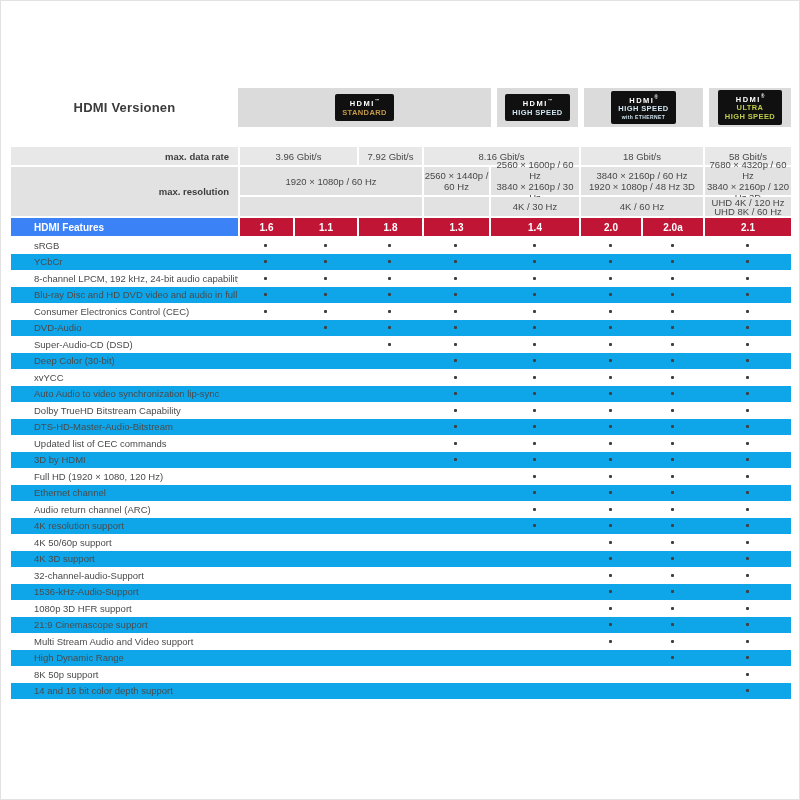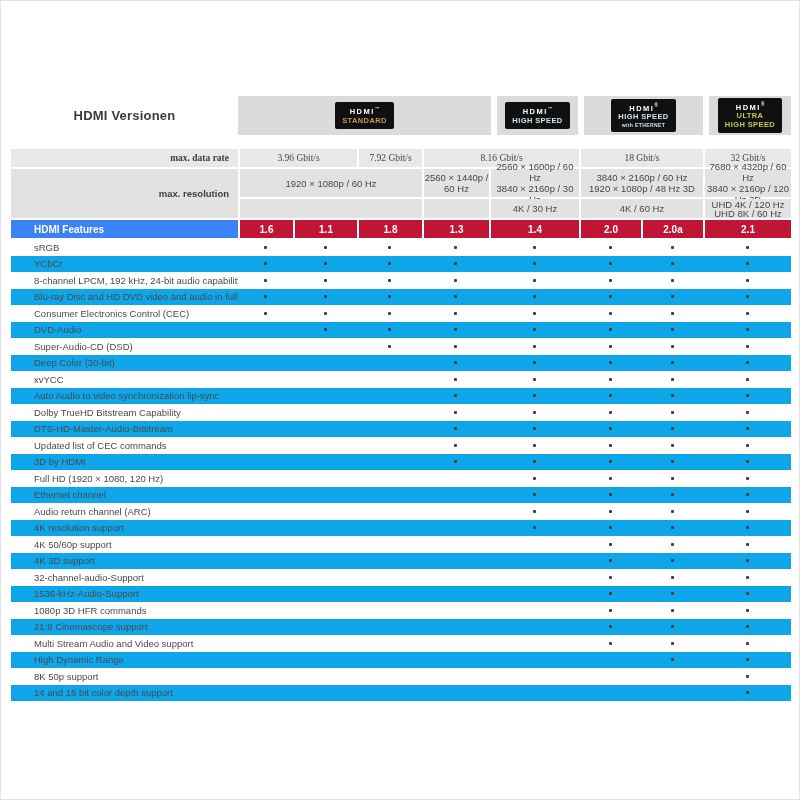--- a/index.html
+++ b/index.html
@@ -1,40 +1,40 @@
 <!DOCTYPE html>
 <html><head>
 <meta charset="utf-8">
 <style>
   html,body{margin:0;padding:0;background:#fff;}
   .canvas{
     position:relative;width:798px;height:798px;background:#ffffff;
     border:1px solid #e2e2e2;overflow:hidden;
     font-family:"Liberation Sans", sans-serif;color:#4a4a4a;
   }
-  .table{position:absolute;left:10px;top:95px;width:780px;}
+  .table{position:absolute;left:10px;top:87px;width:780px;}
 
   
   .logo-band{display:flex;height:39px;}
   .band-label{width:227px;display:flex;align-items:center;justify-content:center;}
   .page-title{font-size:13px;font-weight:bold;color:#3b3b3b;letter-spacing:.2px;}
   .band-sections{display:flex;width:553px;}
   .band-sec{background:#dbdbdb;height:39px;display:flex;align-items:center;justify-content:center;}
   .s0{width:253px;margin-right:6px;}
   .s1{width:81px;margin-right:6px;}
   .s2{width:119px;margin-right:6px;}
   .s3{width:82px;}
   .logo-box{background:#101010;border-radius:2px;padding:3px 7px 4px;text-align:center;line-height:8px;}
   .hdmi-mark{color:#fff;font-weight:bold;font-size:7.5px;letter-spacing:1.5px;line-height:8px;}
   .hdmi-mark sup{font-size:4.5px;letter-spacing:0;}
   .logo-line{font-weight:bold;font-size:7.5px;letter-spacing:.4px;line-height:8px;margin-top:1px;}
   .logo-line.small{font-size:5px;line-height:6px;margin-top:1px;}
 
   
-  .hrow{display:flex;margin-top:14px;font-family:Liberation Serif, serif;}
+  .hrow{display:flex;margin-top:20px;}
   .cell{box-sizing:border-box;display:flex;align-items:center;justify-content:center;
         font-size:9.5px;color:#474747;background:#e8e8e8;}
   .lab{width:227px;justify-content:flex-end;padding-right:9px;font-weight:bold;
        font-size:9.5px;color:#3d3d3d;background:#e8e8e8;}
   .sep{border-left:2px solid #ffffff;}
   .datarate{height:18px;}
   .d0{width:119px;} .d1{width:65px;} .d2{width:157px;} .d3{width:124px;} .d4{width:88px;}
 
   
   .res-block{display:flex;margin-top:2px;}
@@ -105,21 +105,21 @@
         </div>
       </div>
     </div>
 
     <div class="hrow datarate">
       <div class="cell lab">max. data rate</div>
       <div class="cell d0 sep">3.96 Gbit/s</div>
       <div class="cell d1 sep">7.92 Gbit/s</div>
       <div class="cell d2 sep">8.16 Gbit/s</div>
       <div class="cell d3 sep">18 Gbit/s</div>
-      <div class="cell d4 sep">32 Gbit/s</div>
+      <div class="cell d4 sep">58 Gbit/s</div>
     </div>
 
     <div class="res-block">
       <div class="res-label">max. resolution</div>
       <div class="res-right">
         <div class="res-row row1">
           <div class="cell r0 sep">
             <span>1920 × 1080p / 60 Hz</span>
           </div>
           <div class="cell r1 sep">
@@ -637,21 +637,21 @@
             <span class="dot"></span>
           </div>
           <div class="fcell c6">
             <span class="dot"></span>
           </div>
           <div class="fcell c7">
             <span class="dot"></span>
           </div>
         </div>
         <div class="frow">
-          <div class="flabel">1080p 3D HFR commands</div>
+          <div class="flabel">1080p 3D HFR support</div>
           <div class="fcell c0"></div>
           <div class="fcell c1"></div>
           <div class="fcell c2"></div>
           <div class="fcell c3"></div>
           <div class="fcell c4"></div>
           <div class="fcell c5">
             <span class="dot"></span>
           </div>
           <div class="fcell c6">
             <span class="dot"></span>

